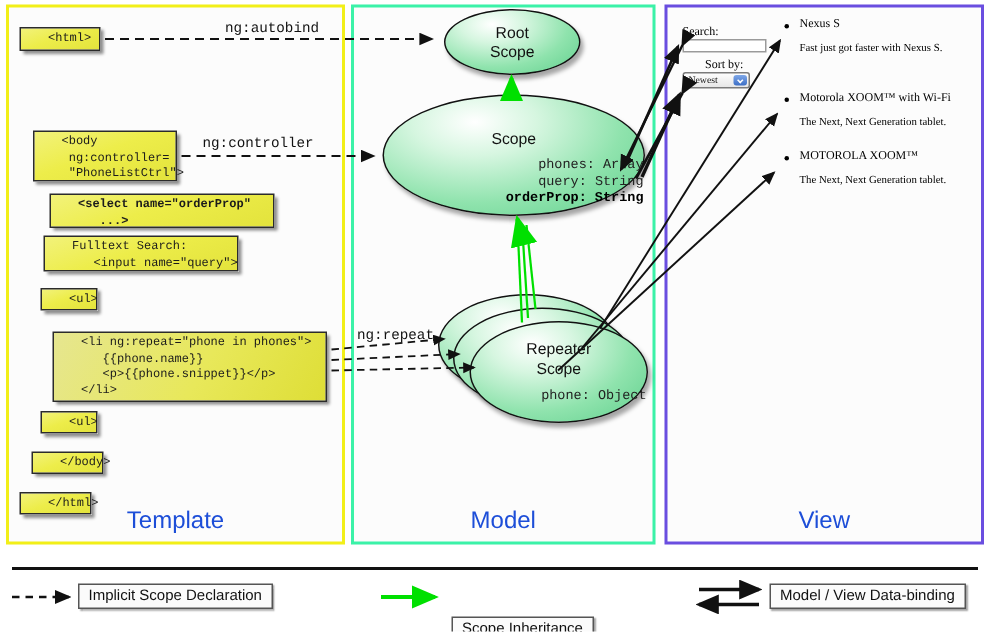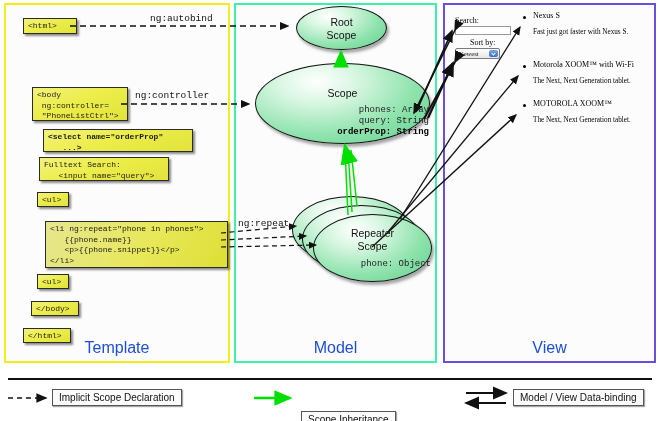--- a/index.html
+++ b/index.html
@@ -26,24 +26,23 @@
   
   .ybox{
     position:absolute;
     background:linear-gradient(160deg,#f2f27a 0%,#eded4a 45%,#e3e33c 100%);
     border:1px solid #2b2b2b;
     box-shadow:2px 2px 2px rgba(0,0,0,.45);
     font-family:"Liberation Mono", monospace;
     font-size:8px;
     line-height:1.32;
     color:#1b1b1b;
-    padding:2px 4px;
+    padding:2px 18px;
     white-space:pre;
     box-sizing:border-box;
-    margin-left:10px;
   }
   .ybox.bold{font-weight:bold;}
   .ybox.grad2{
     background:linear-gradient(120deg,#e6e690 0%,#e8e85a 55%,#dede36 100%);
   }
 
   
   .conn-label{
     position:absolute;
     font-family:"Liberation Mono", monospace;

